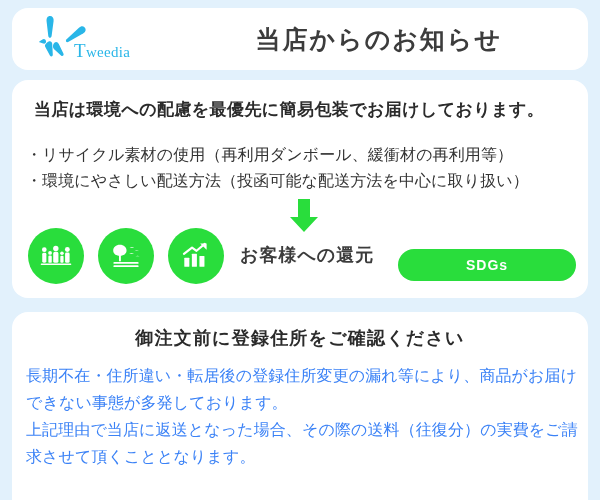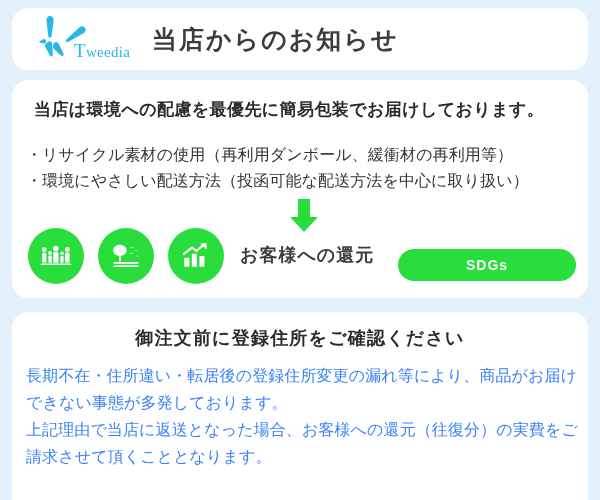--- a/index.html
+++ b/index.html
@@ -57,21 +57,21 @@
     letter-spacing: 0.3px;
     font-family: "Liberation Serif", serif;
     font-weight: normal;
   }
   .logo-text .cap {
     font-size: 19px;
   }
 
   .header-title {
     flex: 1 1 auto;
-    text-align: left;
+    text-align: right;
     font-size: 25px;
     font-weight: bold;
     color: #3c3c3c;
     letter-spacing: 2px;
     padding-right: 86px;
     line-height: 1;
   }
 
   
   .main-card {
@@ -291,17 +291,17 @@
 
     <div class="reward-text">お客様への還元</div>
   </div>
 
   <div class="sdgs-pill">SDGs</div>
 
   <div class="bottom-card">
     <div class="bottom-title">御注文前に登録住所をご確認ください</div>
     <div class="bottom-body">
       <div class="para">長期不在・住所違い・転居後の登録住所変更の漏れ等により、商品がお届けできない事態が多発しております。</div>
-      <div class="para">上記理由で当店に返送となった場合、お客様への還元（往復分）の実費をご請求させて頂くこととなります。</div>
+      <div class="para">上記理由で当店に返送となった場合、その際の送料（往復分）の実費をご請求させて頂くこととなります。</div>
     </div>
   </div>
 
 </div>
 
 </body></html>

